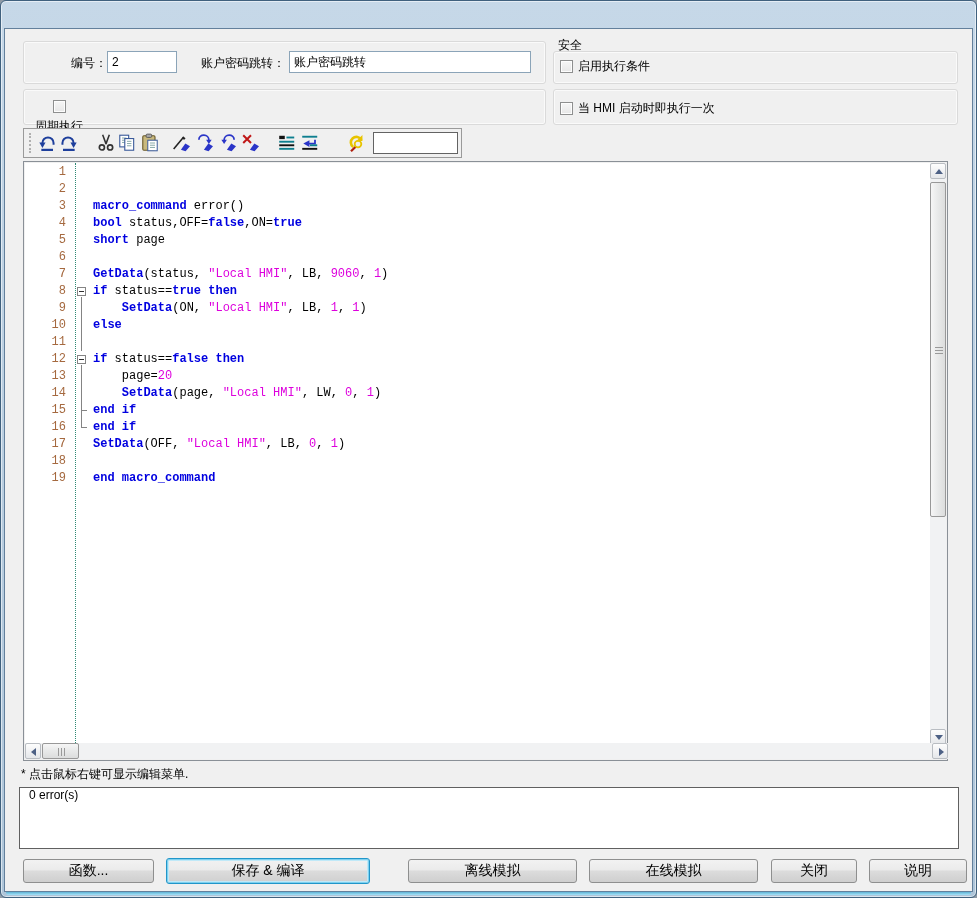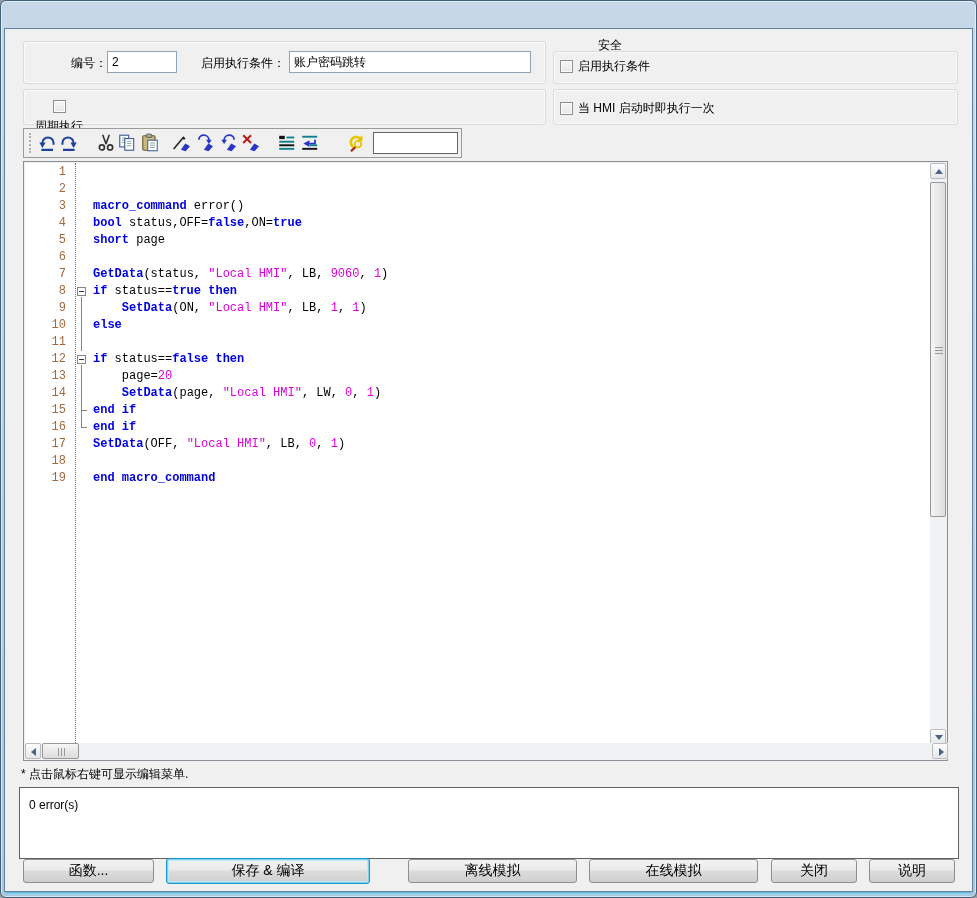--- a/index.html
+++ b/index.html
@@ -91,44 +91,44 @@
             background:linear-gradient(90deg,#f6f6f6,#e9eaea 45%,#dcdddd); }
   .vthumb:after { content:""; position:absolute; left:4px; top:50%; width:8px; height:1px; background:#9a9a9a;
             box-shadow:0 -3px 0 #9a9a9a, 0 3px 0 #9a9a9a; }
   .hthumb { position:absolute; top:0; left:17px; width:37px; height:16px; border:1px solid #989898; border-radius:2px;
             background:linear-gradient(#f6f6f6,#e9eaea 45%,#dcdddd); }
   .hthumb:after { content:""; position:absolute; top:4px; left:50%; height:8px; width:1px; background:#9a9a9a;
             box-shadow:-3px 0 0 #9a9a9a, 3px 0 0 #9a9a9a; }
 
   
   .hint { position:absolute; left:16px; top:737px; font-size:12px; color:#000; }
-  .errbox { position:absolute; left:14px; top:758px; width:940px; height:72px; background:#fff;
-            border:1px solid #606060; font-size:12px; padding:10px 9px; }
+  .errbox { position:absolute; left:14px; top:758px; width:940px; height:62px; background:#fff;
+            border:1px solid #606060; font-size:12px; padding:0 9px; }
   .btn { position:absolute; top:830px; height:24px; border:1px solid #8e8f8f; border-radius:3px;
          background:linear-gradient(#f2f2f2,#ebebeb 45%,#dcdcdc 50%,#cfcfcf); font-size:14px;
          display:flex; align-items:center; justify-content:center; cursor:pointer; color:#000;
          font-family:"Liberation Sans",sans-serif; }
   .btn.default { top:829px; height:26px; border:1px solid #2196c9;
          box-shadow:inset 0 0 0 1px #7ed0ef, inset 0 0 0 2px #c0e9f8; }
 </style>
 </head>
 <body>
 
 <div class="win">
   <div class="glassline"></div>
 
   <div class="client">
 
     <div class="panel" style="left:18px;top:12px;width:523px;height:43px;"></div>
     <span class="lbl" style="left:66px;top:26px;">编号：</span>
     <input class="txt" style="left: 102px; top: 22px; width: 70px; height: 22px;" value="2">
-    <span class="lbl" style="left:196px;top:26px;">启用执行条件：</span>
+    <span class="lbl" style="left:196px;top:26px;">账户密码跳转：</span>
     <input class="txt" style="left: 284px; top: 22px; width: 242px; height: 22px;" value="账户密码跳转">
 
-    <span class="lbl" style="left:553px;top:8px;margin-left:40px;">安全</span>
+    <span class="lbl" style="left:553px;top:8px;">安全</span>
     <div class="panel" style="left:548px;top:22px;width:405px;height:33px;"></div>
     <label class="cbrow" style="left:555px;top:29px;">
       <span class="cb"></span>
       <span>启用执行条件</span>
     </label>
 
     <div class="panel" style="left:18px;top:60px;width:523px;height:36px;"></div>
     <label class="cbrow" style="left:30px;top:71px;flex-direction:column;">
       <span class="cb"></span>
       <span>周期执行</span>
@@ -273,16 +273,16 @@
     <div class="hint">* 点击鼠标右键可显示编辑菜单.</div>
     <div class="errbox">
       <span>0 error(s)</span>
     </div>
     <div>
         <div class="btn" style="left: 18px; width: 131px;">函数...</div>
         <div class="btn default" style="left: 161px; width: 204px;">保存 &amp; 编译</div>
         <div class="btn" style="left: 403px; width: 169px;">离线模拟</div>
         <div class="btn" style="left: 584px; width: 169px;">在线模拟</div>
         <div class="btn" style="left: 766px; width: 86px;">关闭</div>
-        <div class="btn" style="left: 864px; width: 86px;">说明</div>
+        <div class="btn" style="left: 864px; width: 98px;">说明</div>
       </div>
   </div>
 </div>
 
 </body></html>

